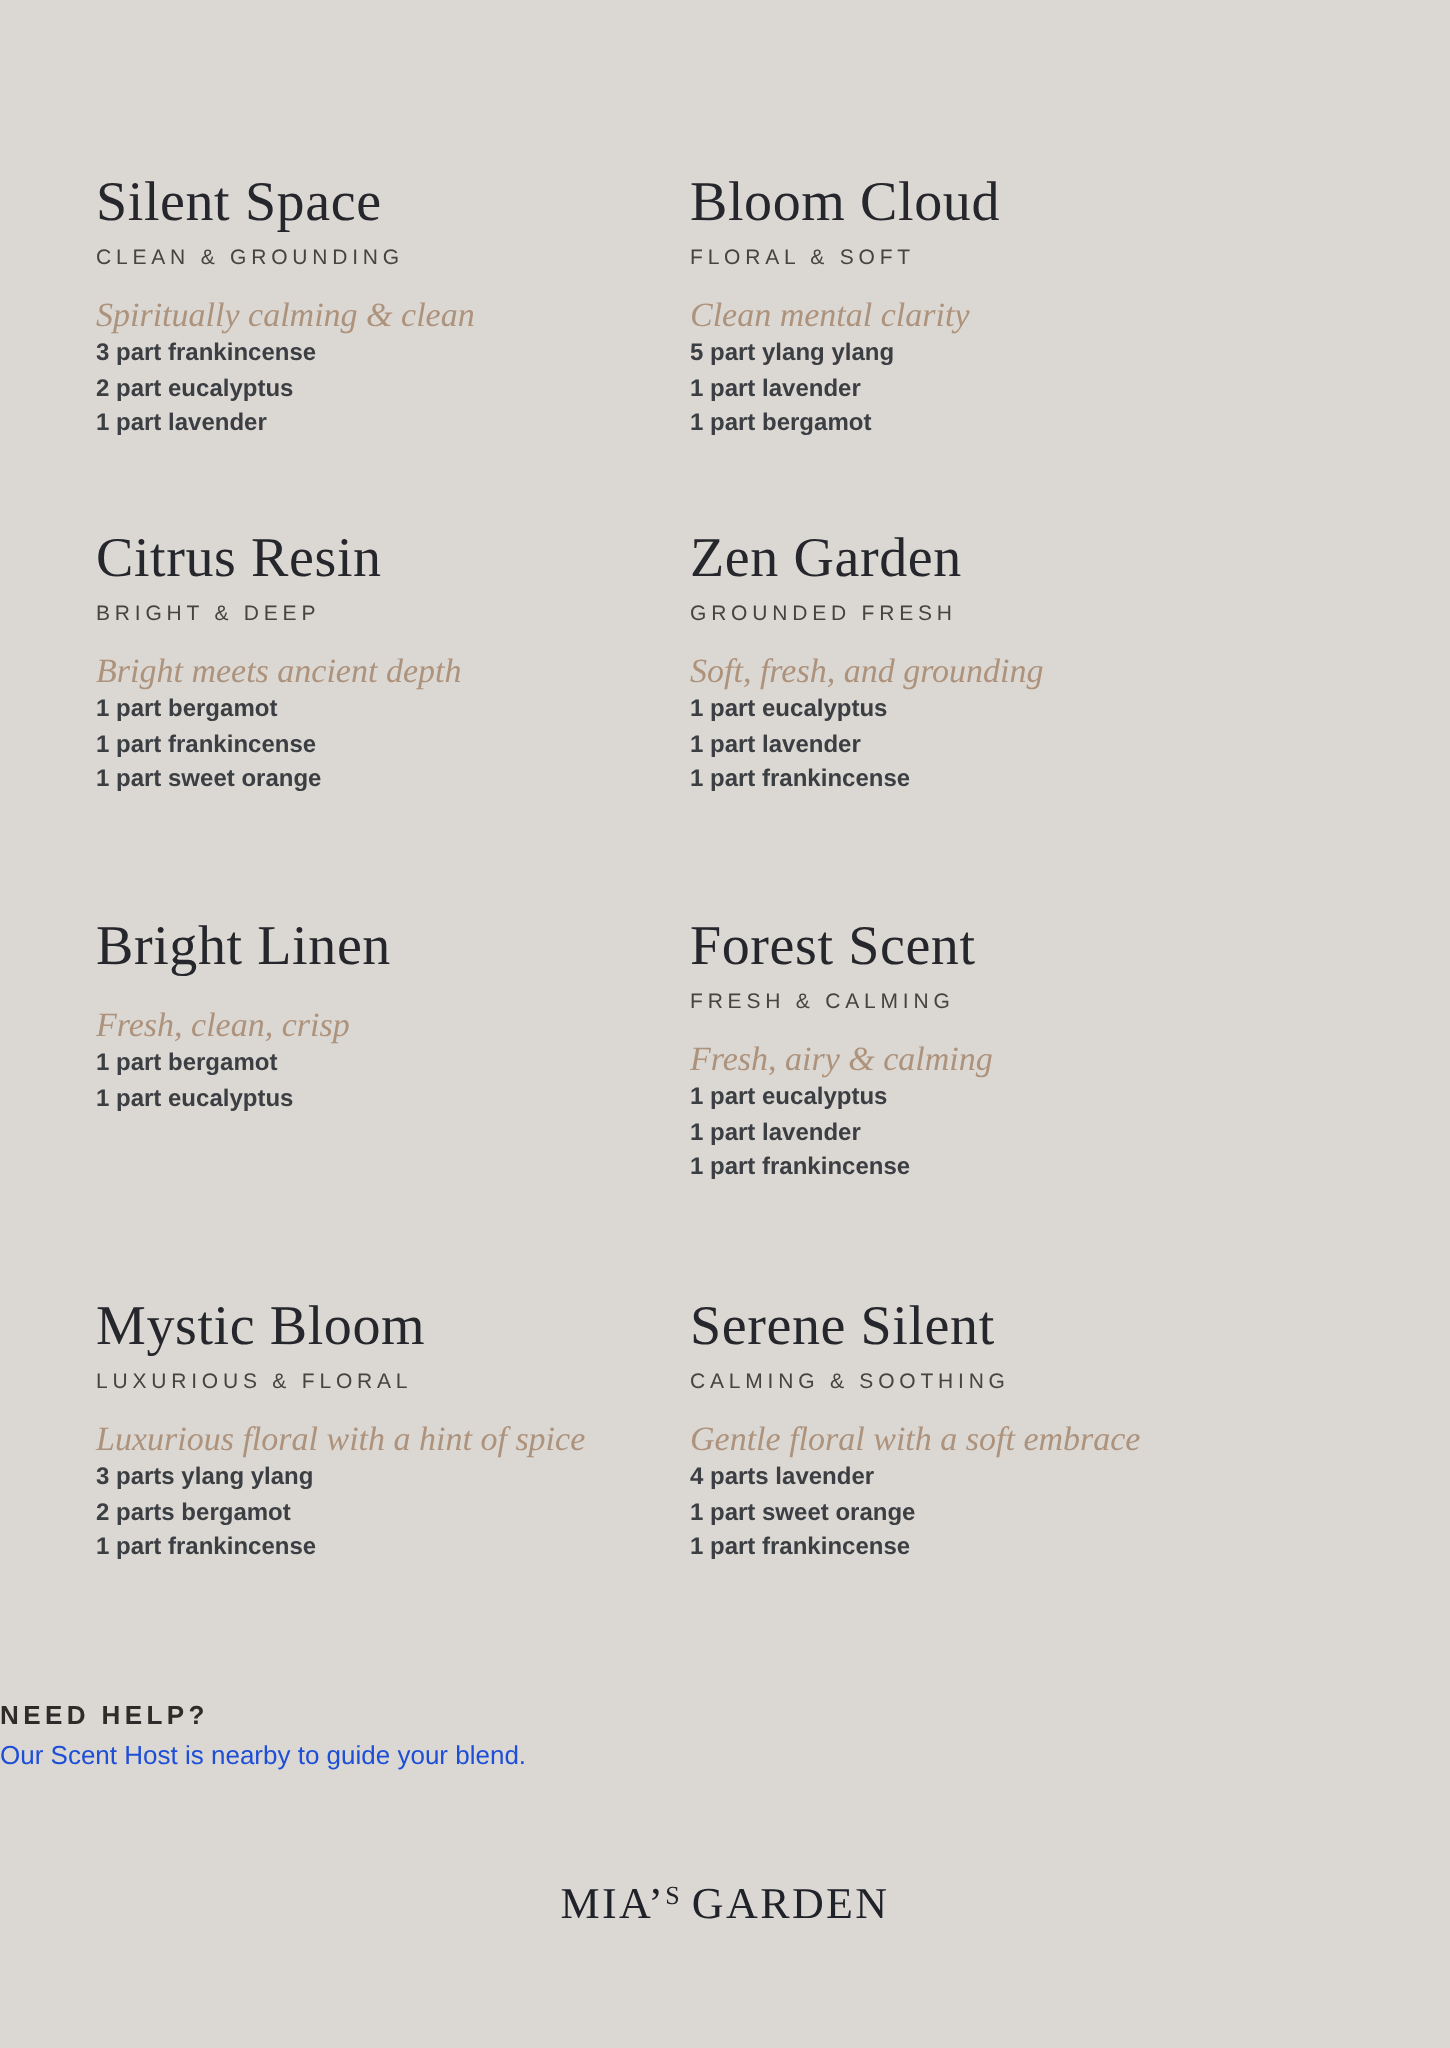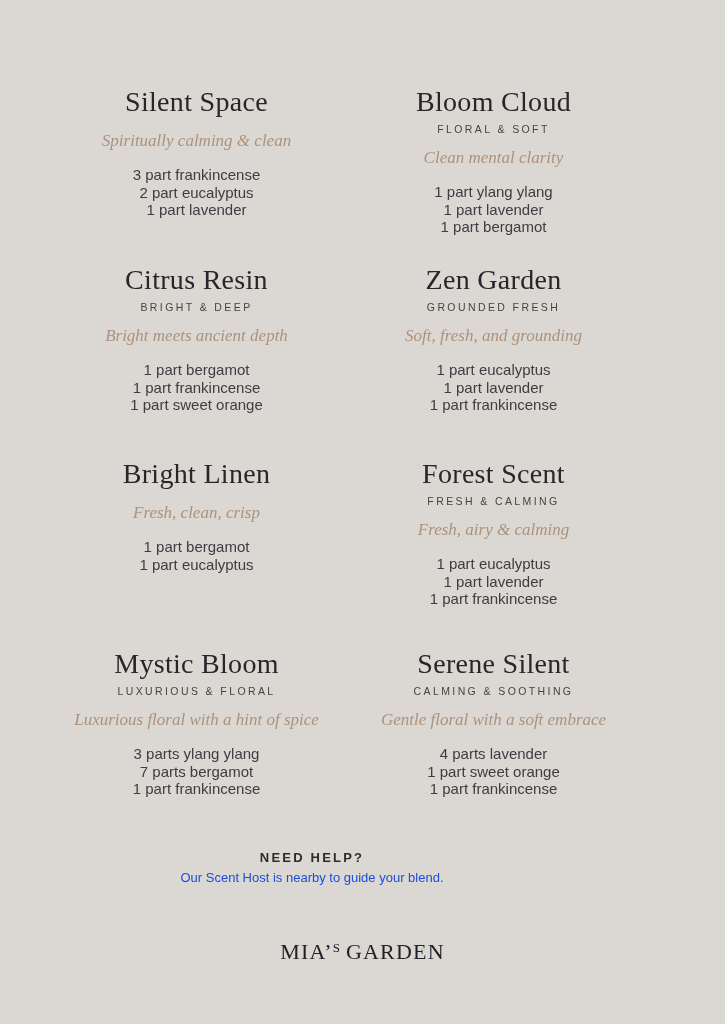--- a/index.html
+++ b/index.html
@@ -15,21 +15,21 @@
     background: #dbd7d2;
     overflow: hidden;
   }
   .grid {
     position: absolute;
     left: 48px; top: 86px;
     display: grid;
     grid-template-columns: 297px 297px;
     grid-template-rows: 178px 194px 190px auto;
   }
-  .card { text-align: center; }
+  .card { text-align: left; }
   .card .title {
     font-family: "Liberation Serif", "DejaVu Serif", serif;
     font-weight: 400;
     font-size: 28px;
     line-height: 1.15;
     color: #26272c;
     letter-spacing: 0.3px;
   }
   .card .subtitle {
     margin-top: 5px;
@@ -39,30 +39,29 @@
     font-weight: 400;
   }
   .card .tagline {
     margin-top: 13px;
     font-family: "Liberation Serif", "DejaVu Serif", serif;
     font-style: italic;
     font-size: 17px;
     color: #ad927c;
   }
   .card .ingredients {
-    margin-top: 15px;
-    font-size: 15px;
+    font-size: 12px;
     line-height: 17.5px;
     color: #3b3e42;
+    font-weight: bold;
   }
   .help {
     position: absolute;
     left: 0; top: 850px;
     width: 624px;
-    text-align: center;
   }
   .help-title {
     font-size: 13px;
     font-weight: 700;
     letter-spacing: 2.2px;
     color: #2d2c2a;
   }
   .help-text {
     margin-top: 5px;
     font-size: 13px;
@@ -88,34 +87,35 @@
 </style>
 </head>
 <body>
 
 <div class="sheet">
 
   <div class="grid">
 
     <section class="card">
       <div class="title">Silent Space</div>
+      <div class="subtitle">CLEAN &amp; GROUNDING</div>
       <div class="tagline">Spiritually calming &amp; clean</div>
       <div class="ingredients">
         <div>3 part frankincense</div>
         <div>2 part eucalyptus</div>
         <div>1 part lavender</div>
       </div>
     </section>
 
     <section class="card">
       <div class="title">Bloom Cloud</div>
       <div class="subtitle">FLORAL &amp; SOFT</div>
       <div class="tagline">Clean mental clarity</div>
       <div class="ingredients">
-        <div>1 part ylang ylang</div>
+        <div>5 part ylang ylang</div>
         <div>1 part lavender</div>
         <div>1 part bergamot</div>
       </div>
     </section>
 
     <section class="card">
       <div class="title">Citrus Resin</div>
       <div class="subtitle">BRIGHT &amp; DEEP</div>
       <div class="tagline">Bright meets ancient depth</div>
       <div class="ingredients">
@@ -155,21 +155,21 @@
         <div>1 part frankincense</div>
       </div>
     </section>
 
     <section class="card">
       <div class="title">Mystic Bloom</div>
       <div class="subtitle">LUXURIOUS &amp; FLORAL</div>
       <div class="tagline">Luxurious floral with a hint of spice</div>
       <div class="ingredients">
         <div>3 parts ylang ylang</div>
-        <div>7 parts bergamot</div>
+        <div>2 parts bergamot</div>
         <div>1 part frankincense</div>
       </div>
     </section>
 
     <section class="card">
       <div class="title">Serene Silent</div>
       <div class="subtitle">CALMING &amp; SOOTHING</div>
       <div class="tagline">Gentle floral with a soft embrace</div>
       <div class="ingredients">
         <div>4 parts lavender</div>

